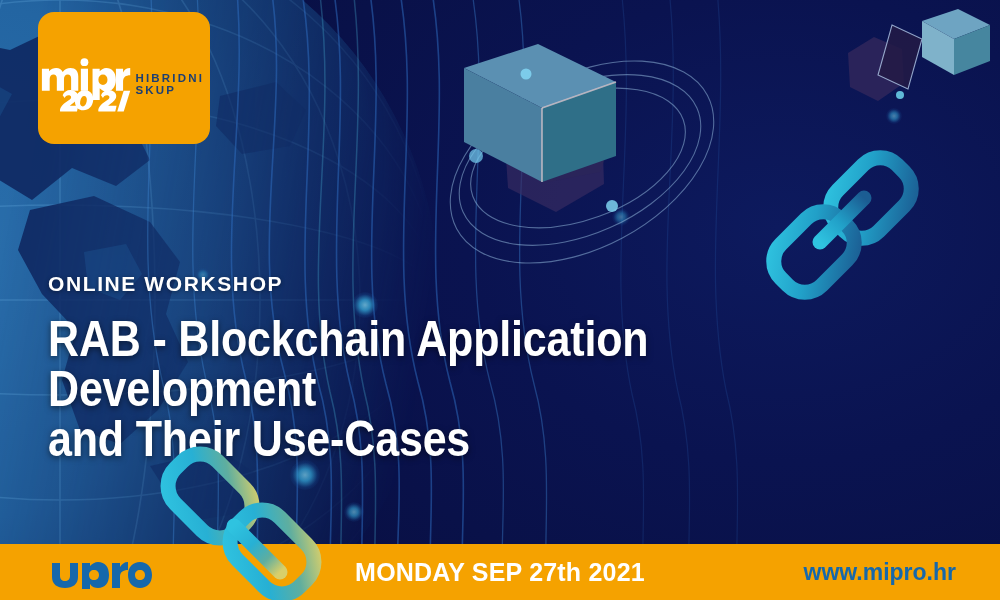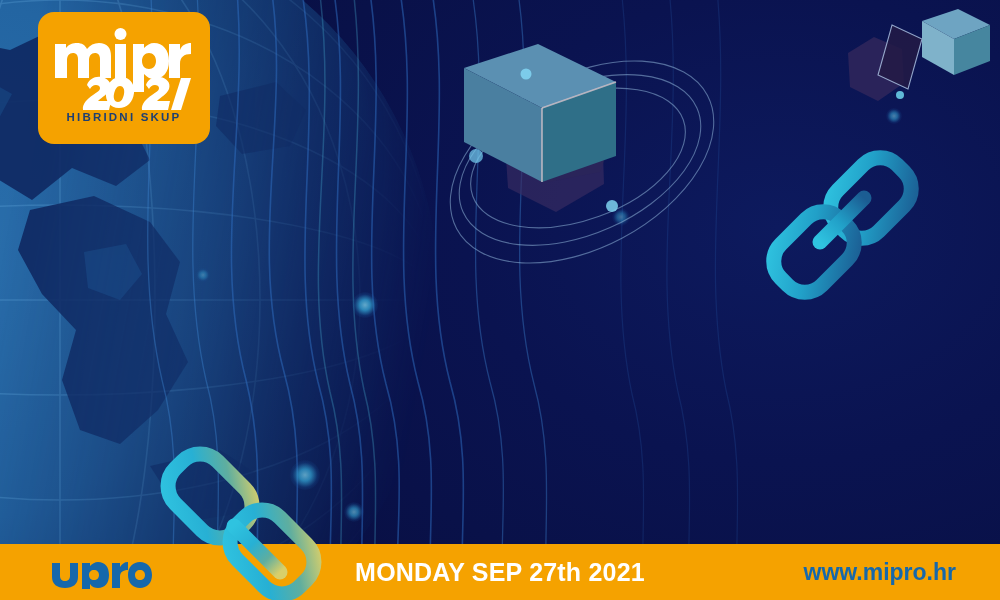--- a/index.html
+++ b/index.html
@@ -75,21 +75,21 @@
   .chain svg{ width:100%; height:100%; overflow:visible; }
   .chain-right{ left:760px; top:148px; width:165px; height:155px; }
   .chain-left { left:170px; top:440px; width:175px; height:165px; }
 
   
   .logo-badge{
     position:absolute; left:38px; top:12px;
     width:172px; height:132px;
     background:#F5A200;
     border-radius:16px;
-    display:flex; flex-direction:column;
+    display:flex; flex-direction:row;
     align-items:center; justify-content:flex-start;
     padding-top:10px;
     z-index:6;
   }
   .logo-badge .logo-svg{ width:150px; height:88px; display:block; }
   .logo-badge .hibridni{
     font-family:"Liberation Sans", sans-serif;
     font-size:11.5px; font-weight:600;
     letter-spacing:2.2px;
     color:#1d3f72;
@@ -320,20 +320,25 @@
         <path d="M97 63 c2-6 8-9 14-8 7 1 11 6 9 12 -2 5-8 8-12 12 h13 l-2 9 H93 c-1-6 4-11 10-15
                  4-3 7-4 7-7 0-2-2-3-4-3 -3 0-5 2-6 4 Z"></path>
         <path d="M132 56 h10 l-10 32 h-10 Z"></path>
       </g>
 
       <circle cx="0" cy="0" r="0"></circle>
     </svg>
     <div class="hibridni">HIBRIDNI SKUP</div>
   </div>
 
+  <div class="copy">
+    <div class="eyebrow">ONLINE WORKSHOP</div>
+    <div class="headline">RAB - Blockchain Application Development
+and Their Use-Cases</div>
+  </div>
 
   <div class="chain chain-left">
     <svg viewBox="0 0 175 165">
       <defs>
         <linearGradient id="chainGradB" x1="0%" y1="0%" x2="100%" y2="100%">
           <stop offset="0%" stop-color="#2fc3e0"></stop>
           <stop offset="40%" stop-color="#27b0d4"></stop>
           <stop offset="72%" stop-color="#5fae9f"></stop>
           <stop offset="100%" stop-color="#d8cf6a"></stop>
         </linearGradient>

